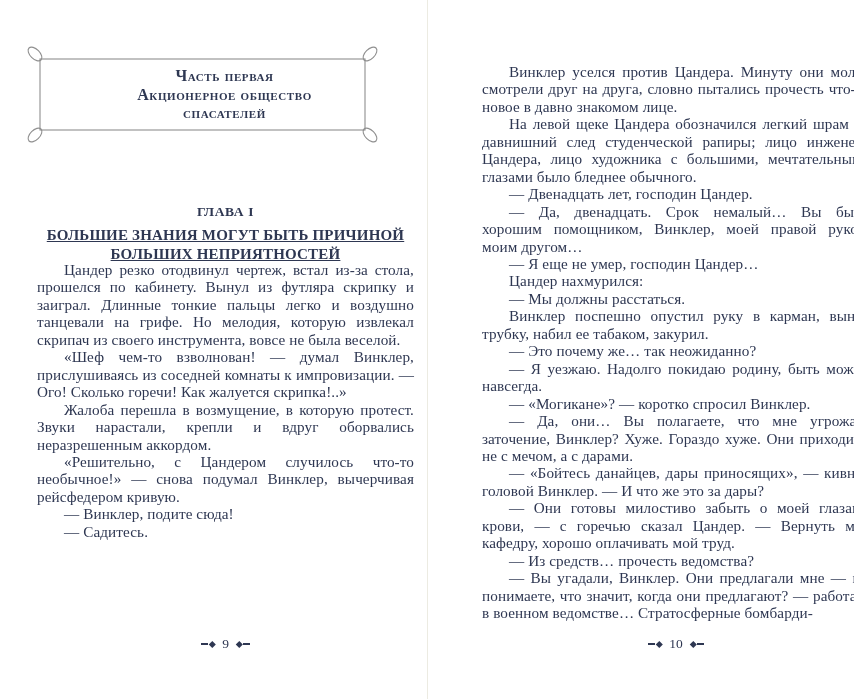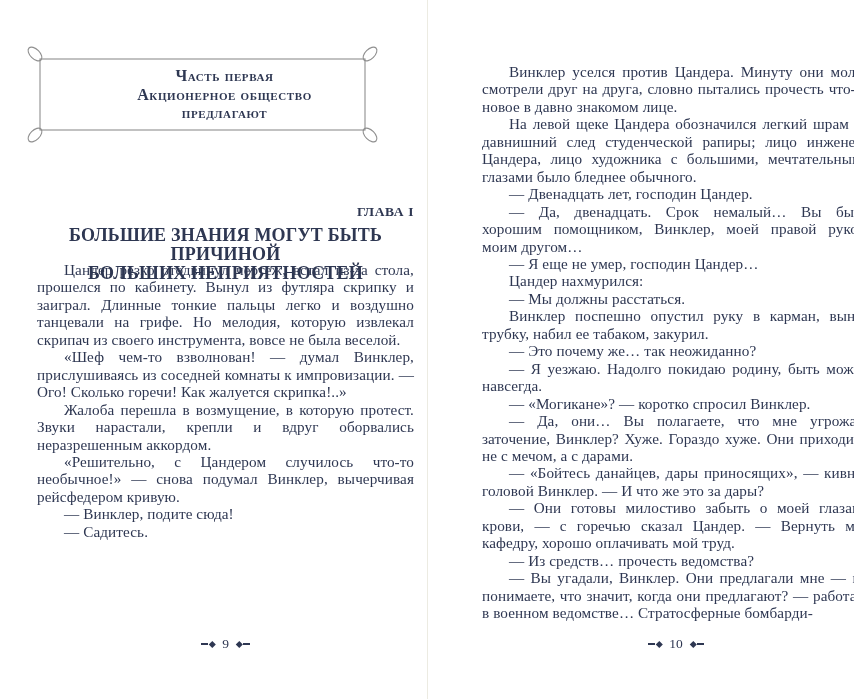--- a/index.html
+++ b/index.html
@@ -29,22 +29,22 @@
   .frame-svg{position:absolute;left:-17px;top:-17px;overflow:visible;}
   .frame-stroke{stroke:var(--frame);fill:none;stroke-width:1.1px;}
   .part-lines{position:relative;padding-top:8px;text-align:center;}
   .part-line{
     font-variant:small-caps;font-weight:600;font-size:16px;line-height:18.5px;
     letter-spacing:0.6px;color:var(--ink);padding-left:44px;
   }
 
   
   .chapter{position:absolute;top:204px;left:0;width:100%;text-align:center;}
-  .chapter-label{font-size:13.5px;font-weight:600;letter-spacing:0.6px;margin-bottom:6px;text-align:right;}
-  .chapter-title-line{font-size:18px;font-weight:700;letter-spacing:0.2px;line-height:19px;}
+  .chapter-label{font-size:13.5px;font-weight:600;letter-spacing:0.6px;margin-bottom:6px;}
+  .chapter-title-line{font-size:15px;font-weight:700;letter-spacing:0.2px;line-height:19px;text-decoration:underline;}
 
   
   .body-text{position:absolute;left:0;right:0;}
   .body-left{top:261px;}
   .body-right{top:63px;}
   p.para{
     margin:0;text-indent:27px;text-align:justify;
     font-size:15.2px;line-height:17.45px;letter-spacing:0.1px;
     color:var(--ink);
   }
@@ -70,21 +70,21 @@
     <svg class="frame-svg" width="359" height="105" viewBox="0 0 359 105">
       <rect class="frame-stroke" x="17" y="17" width="325" height="71"></rect>
       <ellipse class="frame-stroke" rx="8.5" ry="4.8" transform="translate(12,12) rotate(45)"></ellipse>
       <ellipse class="frame-stroke" rx="8.5" ry="4.8" transform="translate(347,12) rotate(-45)"></ellipse>
       <ellipse class="frame-stroke" rx="8.5" ry="4.8" transform="translate(12,93) rotate(-45)"></ellipse>
       <ellipse class="frame-stroke" rx="8.5" ry="4.8" transform="translate(347,93) rotate(45)"></ellipse>
     </svg>
     <div class="part-lines">
         <div class="part-line">Часть первая</div>
         <div class="part-line">Акционерное общество</div>
-        <div class="part-line">предлагают</div>
+        <div class="part-line">спасателей</div>
       </div>
   </div>
 
   <div class="chapter">
     <div class="chapter-label">ГЛАВА I</div>
     <div>
         <div class="chapter-title-line">БОЛЬШИЕ ЗНАНИЯ МОГУТ БЫТЬ ПРИЧИНОЙ</div>
         <div class="chapter-title-line">БОЛЬШИХ НЕПРИЯТНОСТЕЙ</div>
       </div>
   </div>

